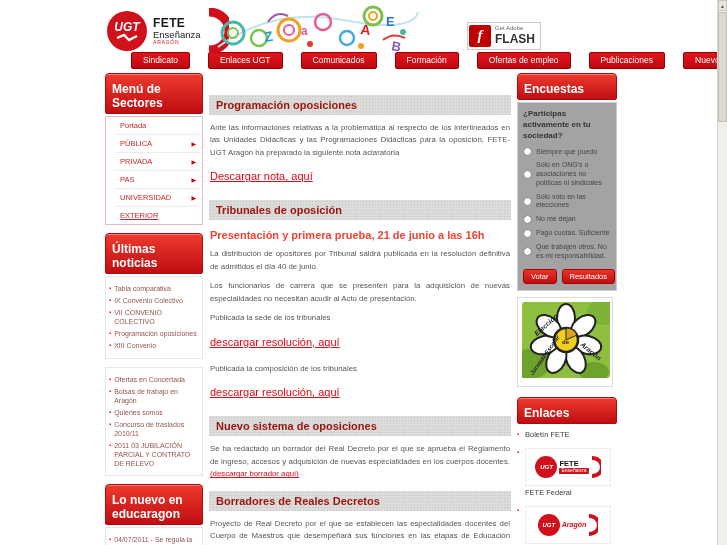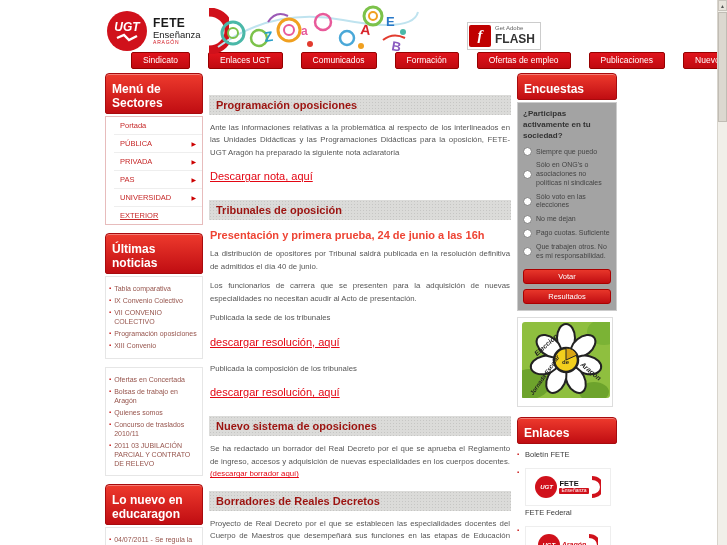--- a/index.html
+++ b/index.html
@@ -62,21 +62,21 @@
   .m-link{display:inline-block;font-size:11px;color:#e30613;text-decoration:underline;
     margin:4px 1px 8px;cursor:pointer;}
   .inline-link{color:#e30613;text-decoration:underline;cursor:pointer;}
 
   
   .poll-box{border:1px solid #ccc;background:#a3a3a3;margin:2px 0 6px;padding:6px 5px;}
   .poll-q{font-size:8px;font-weight:bold;color:#333;margin-bottom:6px;line-height:1.35;}
   .poll-opt{display:flex;align-items:center;gap:4px;margin:5px 0;}
   .poll-opt input{width:9px;height:9px;margin:0;flex:none;cursor:pointer;}
   .poll-label{font-size:7px;color:#444;line-height:1.25;cursor:pointer;}
-  .poll-btns{display:flex;gap:5px;margin-top:8px;flex-direction:column;}
+  .poll-btns{display:flex;gap:5px;margin-top:8px;}
   .poll-btn{background:linear-gradient(#e8362a,#c00d12);color:#fff;border:1px solid #a00;
     border-radius:3px;font-size:7.5px;padding:2px 7px;cursor:pointer;font-family:inherit;}
 
   
   .flower-frame{border:1px solid #ddd;background:#fff;padding:4px;margin:2px 0 10px;width:96px;}
 
   
   .links-list{margin-top:2px;}
   .link-item{margin:6px 0 9px;padding-left:8px;position:relative;}
   .link-item::before{content:"▪";color:#cc2222;font-size:6px;position:absolute;left:0;top:1px;}
@@ -252,21 +252,21 @@
             <span class="news-text">04/07/2011 - Se resuelve el concurso de méritos para la provisión de puestos de asesores técnicos en el exterior</span>
           </div>
         </div>
       </div>
 
     <div class="col-main" id="col-main">
         <div class="m-section-header">Programación oposiciones</div>
         <p class="m-p">Ante las informaciones relativas a la problemática al respecto de los interlineados en las Unidades Didácticas y las Programaciones Didácticas para la oposición, FETE-UGT Aragón ha preparado la siguiente nota aclaratoria</p>
         <div><a class="m-link">Descargar nota, aquí</a></div>
         <div class="m-section-header">Tribunales de oposición</div>
-        <div class="m-sub">Presentación y primera prueba, 24 de junio a las 16h</div>
+        <div class="m-sub">Presentación y primera prueba, 21 de junio a las 16h</div>
         <p class="m-p">La distribución de opositores por Tribunal saldrá publicada en la resolución definitiva de admitidos el día 40 de junio.</p>
         <p class="m-p">Los funcionarios de carrera que se presenten para la adquisición de nuevas especialidades no necesitan acudir al Acto de presentación.</p>
         <p class="m-p">Publicada la sede de los tribunales</p>
         <div><a class="m-link">descargar resolución, aquí</a></div>
         <p class="m-p">Publicada la composición de los tribunales</p>
         <div><a class="m-link">descargar resolución, aquí</a></div>
         <div class="m-section-header">Nuevo sistema de oposiciones</div>
         <p class="m-p">Se ha redactado un borrador del Real Decreto por el que se aprueba el Reglamento de ingreso, accesos y adquisición de nuevas especialidades en los cuerpos docentes. <a class="inline-link">(descargar borrador aquí)</a></p>
         <div class="m-section-header">Borradores de Reales Decretos</div>
         <p class="m-p">Proyecto de Real Decreto por el que se establecen las especialidades docentes del Cuerpo de Maestros que desempeñará sus funciones en las etapas de Educación Infantil y de Educación Primaria <a class="inline-link">(descargar borrador aquí)</a></p>

